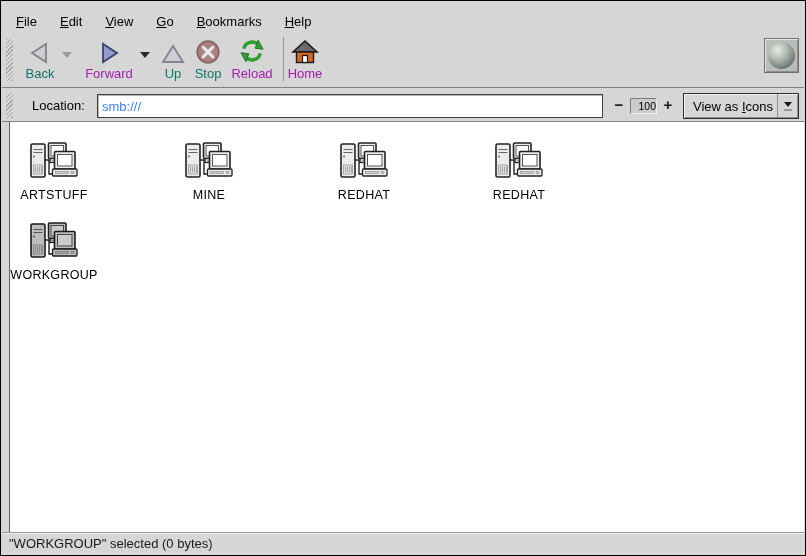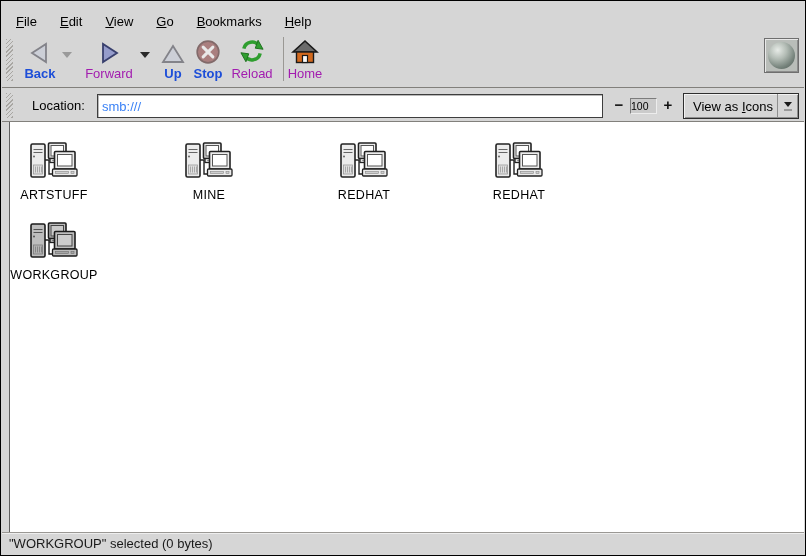--- a/index.html
+++ b/index.html
@@ -28,21 +28,21 @@
   .toolbar { position:absolute; left:1px; top:30px; right:1px; height:57px;
     border-bottom:1px solid #82807c; background:#d6d6d6; }
   .grip {
     position:absolute; width:7px;
     background:repeating-linear-gradient(135deg,#a9a7a3 0 1px,transparent 1px 3px);
   }
   .grip.tb { left:4px; top:8px; height:42px; }
   .tb-btn { position:absolute; text-align:center; }
   .tb-ico { height:30px; display:flex; align-items:flex-end; justify-content:center; }
   .tb-label { font-size:13px; color:#a21caf; margin-top:1px; white-space:nowrap; }
-  .tb-btn.disabled .tb-label { color:#1d4ed8;font-weight:bold; }
+  .tb-btn.disabled .tb-label { color:#0f766e; }
   .tb-btn.disabled svg { opacity:.68; }
   .dim-stipple { opacity:.62; filter:saturate(.65); }
   .chev { position:absolute; width:14px; height:10px; display:flex; justify-content:center; }
   .tb-sep { position:absolute; width:1px; background:#9a9894; }
   .throbber {
     position:absolute; left:762px; top:7px; width:35px; height:35px;
     border:1px solid #6f6f6f; background:#b9bdb9;
     box-shadow:inset 1px 1px 0 #e8e8e8, inset -1px -1px 0 #8c8c8c;
   }
   .sphere {
@@ -61,21 +61,21 @@
     font-size:13px; padding:0 4px; color:#3b82f6;
     box-shadow:inset 1px 1px 0 #b9b9b9;
   }
   .zoom-btn { position:absolute; top:6px; width:16px; height:20px; font-size:15px;
     font-weight:bold; color:#111; text-align:center; line-height:20px; cursor:default; }
   .zoom-out { left:609px; }
   .zoom-in  { left:658px; }
   .zoom-level {
     position:absolute; left:628px; top:9px; width:27px; height:16px;
     background:#cbcbcb; border:1px solid; border-color:#7c7c7c #ededed #ededed #7c7c7c;
-    font-size:10.5px; text-align:left; line-height:14px; color:#000;
+    font-size:10.5px; text-align:right; line-height:14px; color:#000;
   }
   .view-combo {
     position:absolute; left:681px; top:4px; width:116px; height:26px;
     background:#d6d6d6; border:1px solid #2e2e2e;
     box-shadow:inset 1px 1px 0 #f2f2f2, inset -1px -1px 0 #8f8f8f;
     display:flex; align-items:center;
   }
   .combo-text { flex:1; font-size:13px; color:#000; padding-left:9px; white-space:nowrap; }
   .combo-arrow {
     width:21px; height:100%; border-left:1px solid #8f8f8f;

